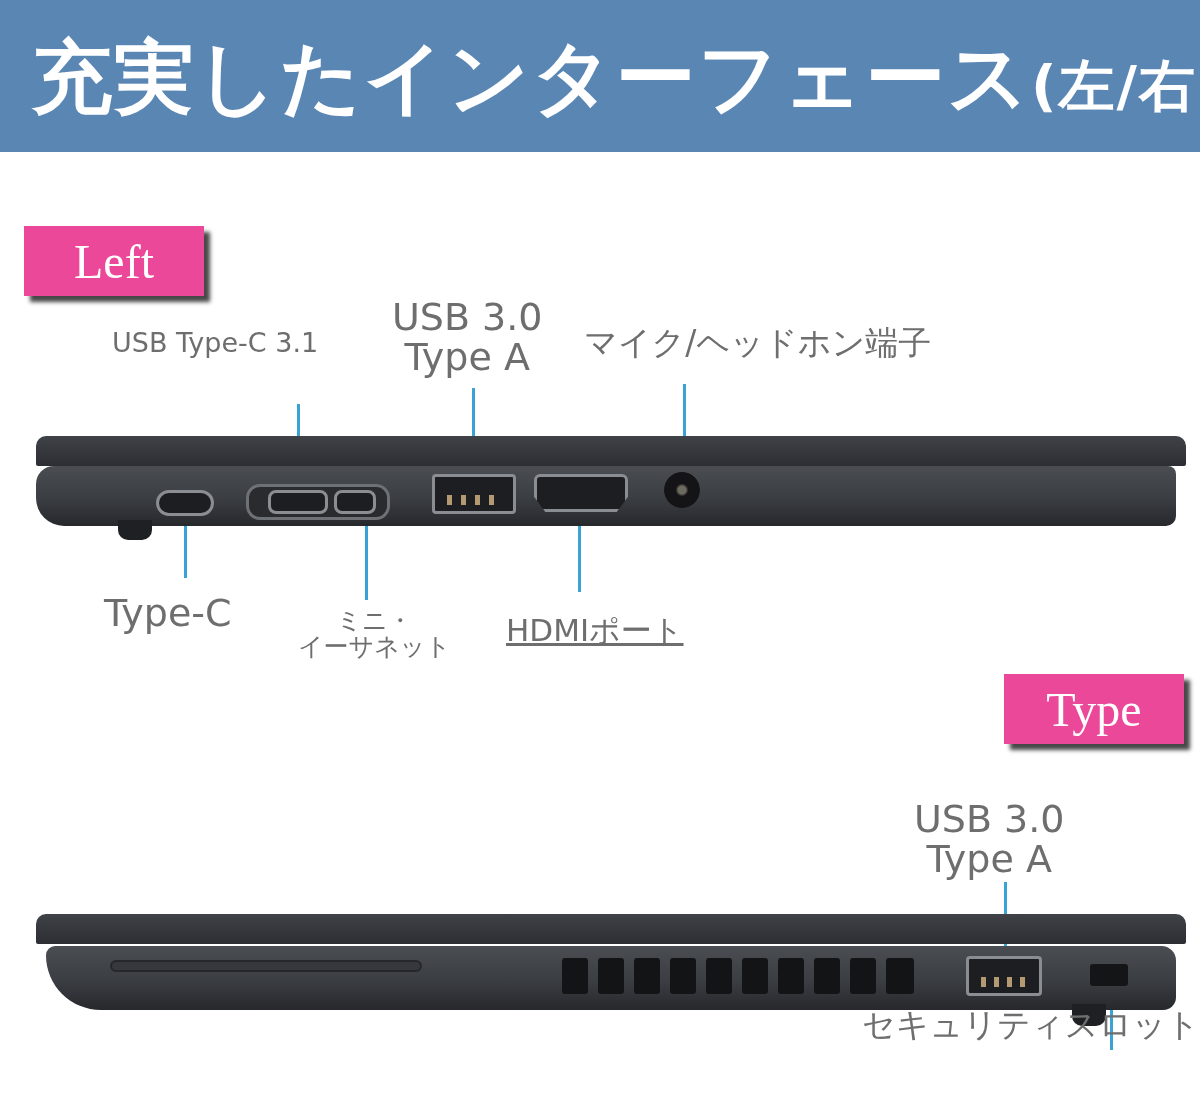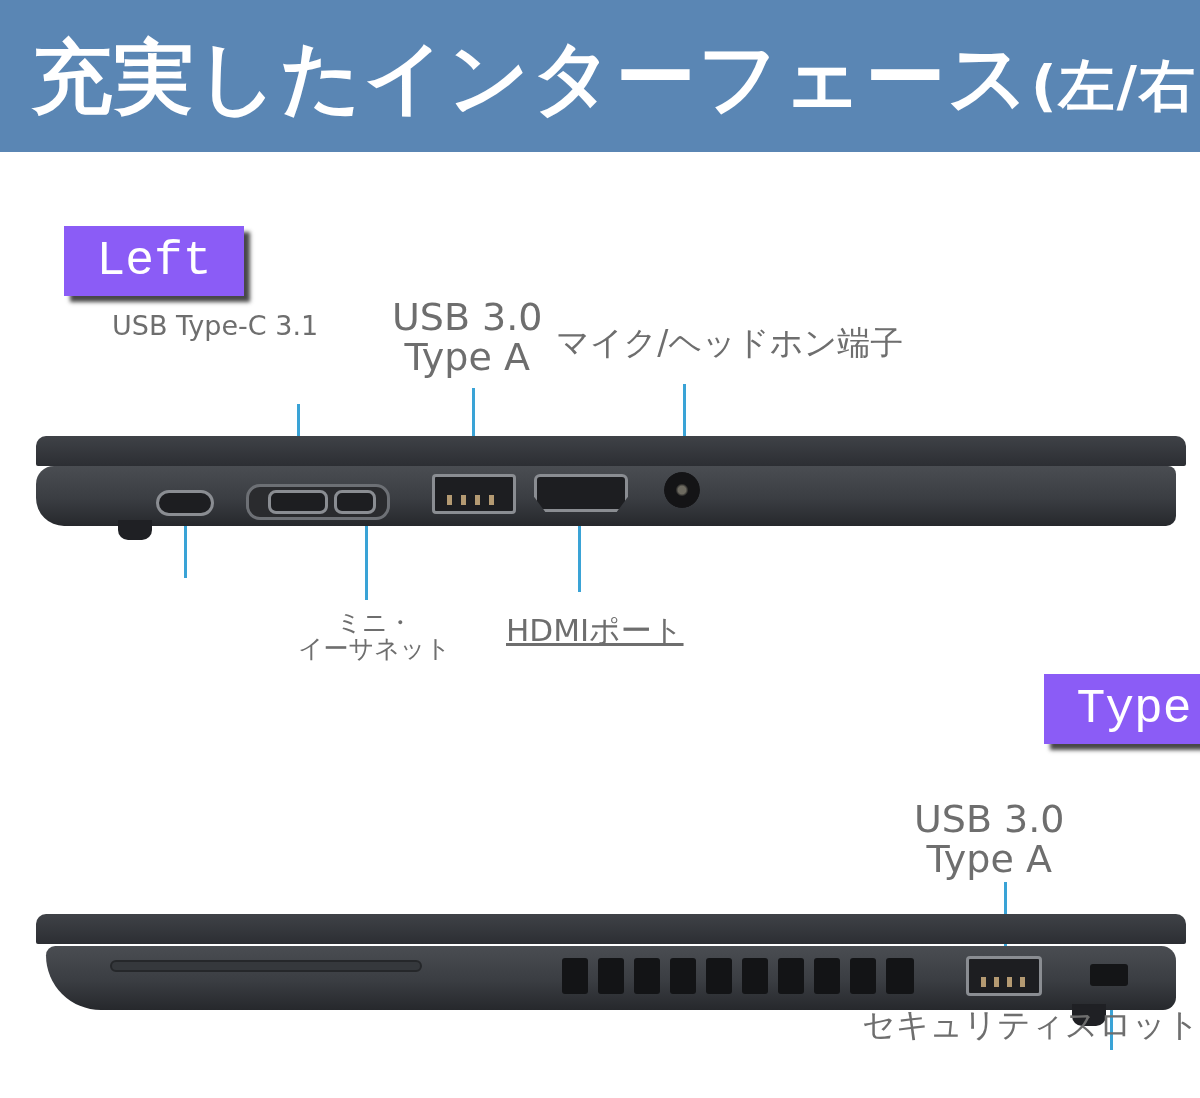--- a/index.html
+++ b/index.html
@@ -3,21 +3,21 @@
 <meta charset="utf-8">
 <style>
   * { box-sizing: border-box; margin: 0; padding: 0; }
   html, body { width: 1200px; height: 1098px; background: #ffffff; overflow: hidden; }
   body { position: relative; font-family: "DejaVu Sans", sans-serif; color: #6b6b6b; }
 
   .header { position: absolute; left: 0; top: 0; width: 1200px; height: 152px; background: #5a86b4; }
   .header-title { position: absolute; left: 32px; top: 18px; font-size: 80px; color: #ffffff; font-weight: bold; letter-spacing: 2px; white-space: nowrap; line-height: 120px; }
   .header-sub { font-size: 56px; }
 
-  .side-badge { position: absolute; background: #8b5cf6; color: #fff; font-family: Liberation Mono, monospace; font-size: 48px; display: flex; align-items: center; justify-content: center; box-shadow: 6px 6px 4px rgba(40,40,40,0.85); margin-left: 40px; }
+  .side-badge { position: absolute; background: #ec4899; color: #fff; font-family: Liberation Serif, serif; font-size: 48px; display: flex; align-items: center; justify-content: center; box-shadow: 6px 6px 4px rgba(40,40,40,0.85); }
   .badge-left { left: 24px; top: 226px; width: 180px; height: 70px; }
   .badge-right { left: 1004px; top: 674px; width: 180px; height: 70px; }
 
   .label { position: absolute; color: #6e6e6e; text-align: center; white-space: nowrap; line-height: 1.05; }
   .lbl-line { display: block; }
 
   .leader { position: absolute; width: 3px; background: #3aa3d6; }
 
   
   .laptop { position: absolute; }
@@ -40,28 +40,28 @@
 <body>
 
 <div class="header">
   <div class="header-title">
     <span>充実したインターフェース</span><span class="header-sub">(左/右)</span>
   </div>
 </div>
 
 <div class="side-badge badge-left">Left</div>
 
-<div class="label" style="left:112px; top:312px; font-size:27px;">
+<div class="label" style="left:112px; top:329px; font-size:27px;">
   <span class="lbl-line">USB Type-C 3.1</span>
 </div>
 <div class="label" style="left:392px; top:298px; font-size:38px;">
   <span class="lbl-line">USB 3.0</span>
   <span class="lbl-line">Type A</span>
 </div>
-<div class="label" style="left:556px; top:326px; font-size:33px;">
+<div class="label" style="left:584px; top:326px; font-size:33px;">
   <span>マイク/ヘッドホン端子</span>
 </div>
 
 <div class="leader" style="left:297px; top:404px; height:96px;"></div>
 <div class="leader" style="left:472px; top:388px; height:96px;"></div>
 <div class="leader" style="left:683px; top:384px; height:102px;"></div>
 <div class="leader" style="left:184px; top:510px; height:68px;"></div>
 <div class="leader" style="left:365px; top:510px; height:90px;"></div>
 <div class="leader" style="left:578px; top:508px; height:84px;"></div>
 
@@ -79,22 +79,23 @@
     <div class="pin" style="left:12px;"></div>
       <div class="pin" style="left:26px;"></div>
       <div class="pin" style="left:40px;"></div>
       <div class="pin" style="left:54px;"></div>
   </div>
   <div class="port hdmi" style="left:534px; top:474px; width:94px; height:38px;"></div>
   <div class="port jack" style="left:664px; top:472px; width:36px; height:36px;"></div>
 </div>
 
 <div class="label" style="left:104px; top:594px; font-size:38px;">
+  <span class="lbl-line">Type-C</span>
 </div>
-<div class="label" style="left:298px; top:610px; font-size:25px;">
+<div class="label" style="left:298px; top:610px; font-size:25px;font-family:Liberation Mono, monospace;">
   <span class="lbl-line">ミニ・</span>
   <span class="lbl-line">イーサネット</span>
 </div>
 <div class="label" style="left:506px; top:614px; font-size:31px;text-decoration:underline;">
   <span>HDMIポート</span>
 </div>
 
 <div class="side-badge badge-right">Type</div>
 
 <div class="label" style="left:914px; top:800px; font-size:38px;">

